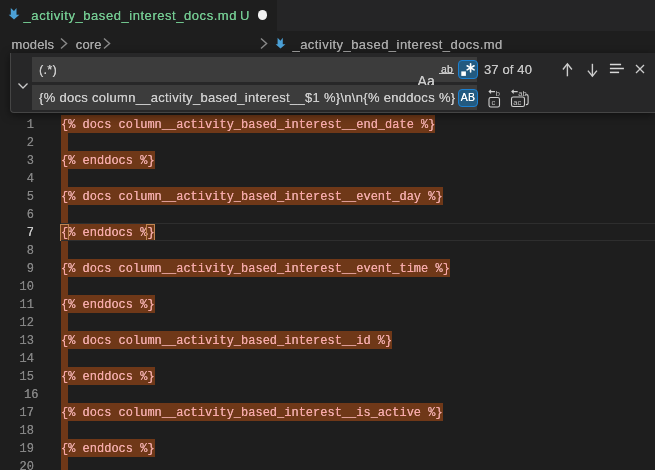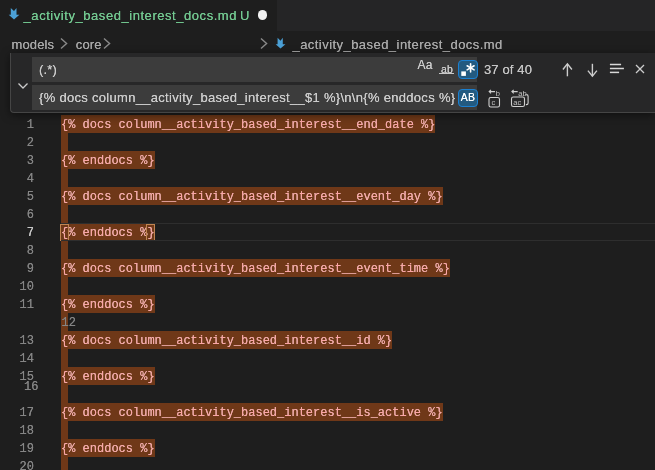--- a/index.html
+++ b/index.html
@@ -89,31 +89,31 @@
 <div class="gut" style="top:242px;">8</div>
 <div class="hl" style="top:259px; width:388.8px;"></div>
 <div class="gut" style="top:260px;">9</div>
 <div class="cl" style="top:260px;">{% docs column__activity_based_interest__event_time %}</div>
 <div class="hl" style="top:277px; width:7.2px;"></div>
 <div class="gut" style="top:278px;">10</div>
 <div class="hl" style="top:295px; width:93.6px;"></div>
 <div class="gut" style="top:296px;">11</div>
 <div class="cl" style="top:296px;">{% enddocs %}</div>
 <div class="hl" style="top:313px; width:7.2px;"></div>
-<div class="gut" style="top:314px;margin-left:42px;">12</div>
+<div class="gut" style="top:314px;">12</div>
 <div class="hl" style="top:331px; width:331.2px;"></div>
 <div class="gut" style="top:332px;">13</div>
 <div class="cl" style="top:332px;">{% docs column__activity_based_interest__id %}</div>
 <div class="hl" style="top:349px; width:7.2px;"></div>
 <div class="gut" style="top:350px;">14</div>
 <div class="hl" style="top:367px; width:93.6px;"></div>
 <div class="gut" style="top:368px;">15</div>
 <div class="cl" style="top:368px;">{% enddocs %}</div>
 <div class="hl" style="top:385px; width:7.2px;"></div>
-<div class="gut" style="top:378px;padding-left:24px;">16</div>
+<div class="gut" style="top:386px;padding-left:24px;">16</div>
 <div class="hl" style="top:403px; width:381.6px;"></div>
 <div class="gut" style="top:404px;">17</div>
 <div class="cl" style="top:404px;">{% docs column__activity_based_interest__is_active %}</div>
 <div class="hl" style="top:421px; width:7.2px;"></div>
 <div class="gut" style="top:422px;">18</div>
 <div class="hl" style="top:439px; width:93.6px;"></div>
 <div class="gut" style="top:440px;">19</div>
 <div class="cl" style="top:440px;">{% enddocs %}</div>
 <div class="hl" style="top:457px; width:7.2px;"></div>
 <div class="gut" style="top:458px;">20</div>
@@ -121,21 +121,21 @@
 <div class="bbox" style="left:146.4px; top:224px;"></div>
 </div>
 <div id="lineborder"></div>
 
 <div id="fw">
   <svg id="fchev" width="12" height="8" viewBox="0 0 12 8">
     <polyline points="1.5,1.5 6,6 10.5,1.5" fill="none" stroke="#cccccc" stroke-width="1.3"></polyline>
   </svg>
   <div class="finput" style="top:4px;">
     <span class="ftext">(.*)</span>
-    <span class="toggle" style="left:385.5px; top:2px; font-size:12px; line-height:12px;">Aa</span>
+    <span class="toggle" style="left:385.5px; top:18px; font-size:14px; line-height:12px;">Aa</span>
     <span class="toggle" style="left:409px; top:6px; font-size:10.5px; line-height:12px;">ab</span>
     <div style="position:absolute; left:407.2px; top:16.1px; width:14.8px; height:1.3px; background:#c8c8c8;"></div>
     <div class="toggle tactive" style="left:426.2px; top:3.2px; width:19.9px; height:19px; border-radius:4px;">
       <svg width="20" height="19" viewBox="0 0 20 19" style="position:absolute; left:-1.5px; top:-1.5px;">
         <rect x="3.3" y="11.4" width="4.6" height="4.5" fill="#fff"></rect>
         <g stroke="#fff" stroke-width="1.6" stroke-linecap="round">
           <line x1="12.6" y1="3.7" x2="12.6" y2="12"></line>
           <line x1="9.1" y1="5.8" x2="16.1" y2="9.9"></line>
           <line x1="9.1" y1="9.9" x2="16.1" y2="5.8"></line>
         </g>

